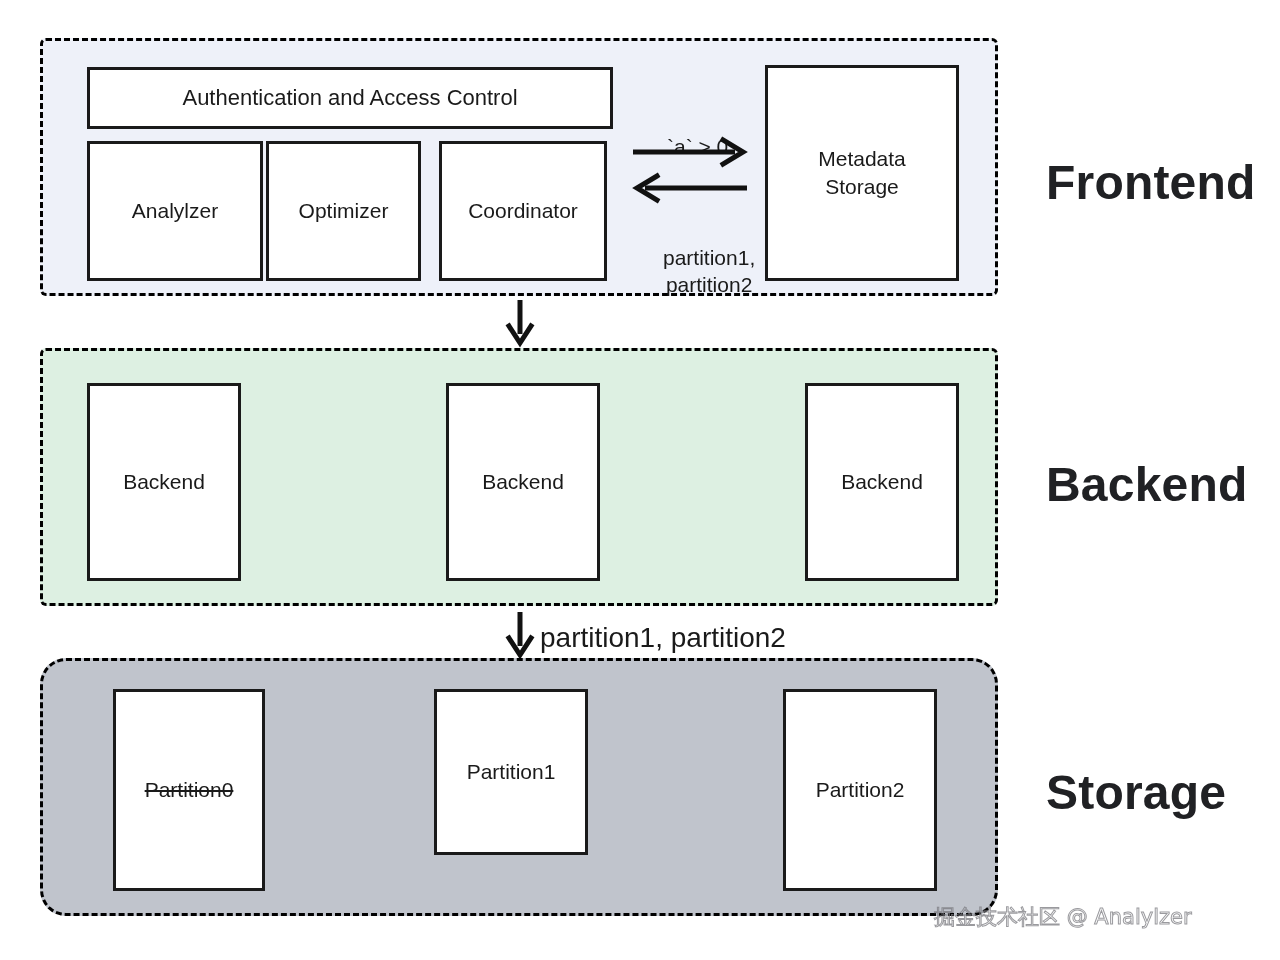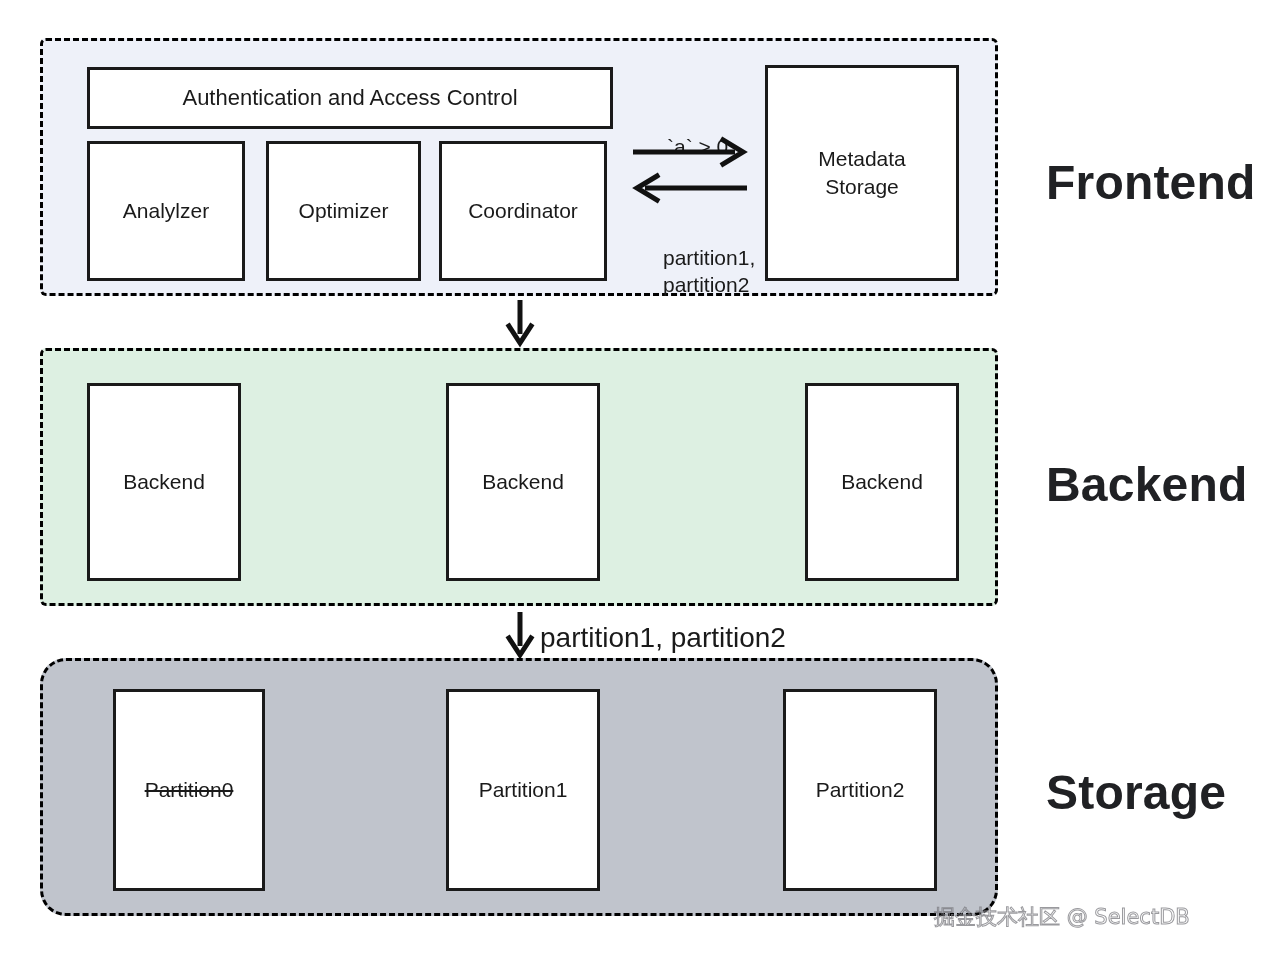--- a/index.html
+++ b/index.html
@@ -39,33 +39,33 @@
     text-align: right;
     font-size: 21px;
     color: #1a1a1a;
     line-height: 1.35;
     font-weight: 400;
   }
   .node.two-line { flex-direction: column; }
 
   
   .n-auth       { left: 44px;  top: 26px;  width: 526px; height: 62px;  font-size: 22px; }
-  .n-analylzer  { left: 44px;  top: 100px; width: 158px; height: 140px; }
+  .n-analylzer  { left: 44px;  top: 100px; width: 176px; height: 140px; }
   .n-optimizer  { left: 223px; top: 100px; width: 155px; height: 140px; }
   .n-coordinator{ left: 396px; top: 100px; width: 168px; height: 140px; }
   .n-metadata   { left: 722px; top: 24px;  width: 194px; height: 216px; }
 
   
   .n-be1 { left: 44px;  top: 32px; width: 154px; height: 198px; }
   .n-be2 { left: 403px; top: 32px; width: 154px; height: 198px; }
   .n-be3 { left: 762px; top: 32px; width: 154px; height: 198px; }
 
   
   .n-p0 { left: 70px;  top: 28px; width: 152px; height: 202px; }
-  .n-p1 { left: 403px; top: 28px; width: 154px; height: 202px; }
+  .n-p1 { left: 391px; top: 28px; width: 154px; height: 166px; }
   .n-p2 { left: 740px; top: 28px; width: 154px; height: 202px; }
 
   .struck { text-decoration: line-through; text-decoration-thickness: 2px; }
 
   
   .tier-label {
     position: absolute;
     font-size: 48px;
     font-weight: bold;
     color: #202124;
@@ -80,21 +80,21 @@
   .arrow-svg { position: absolute; overflow: visible; }
 
   .arrow-label {
     position: absolute;
     font-size: 21px;
     color: #1a1a1a;
     line-height: 1.3;
     white-space: nowrap;
   }
   .lab-pred      { left: 624px; top: 92px; }
-  .lab-partsback { left: 620px; top: 203px; text-align: left; }
+  .lab-partsback { left: 620px; top: 203px; text-align: center; }
   .lab-vert-part { left: 540px; top: 620px; font-size: 28px; }
 
   
   .watermark {
     position: absolute;
     left: 934px;
     top: 903px;
     font-size: 21px;
     color: rgba(255,255,255,0.0);
     -webkit-text-stroke: 1px rgba(120,120,125,0.75);
@@ -180,15 +180,15 @@
     <div class="node n-p1">
       <span>Partition1</span>
     </div>
     <div class="node n-p2">
       <span>Partition2</span>
     </div>
   </div>
 
   <div class="tier-label lbl-storage">Storage</div>
 
-  <div class="watermark">掘金技术社区 @ SelectDB</div>
+  <div class="watermark">掘金技术社区 @ Analylzer</div>
 
 </div>
 
 </body></html>

